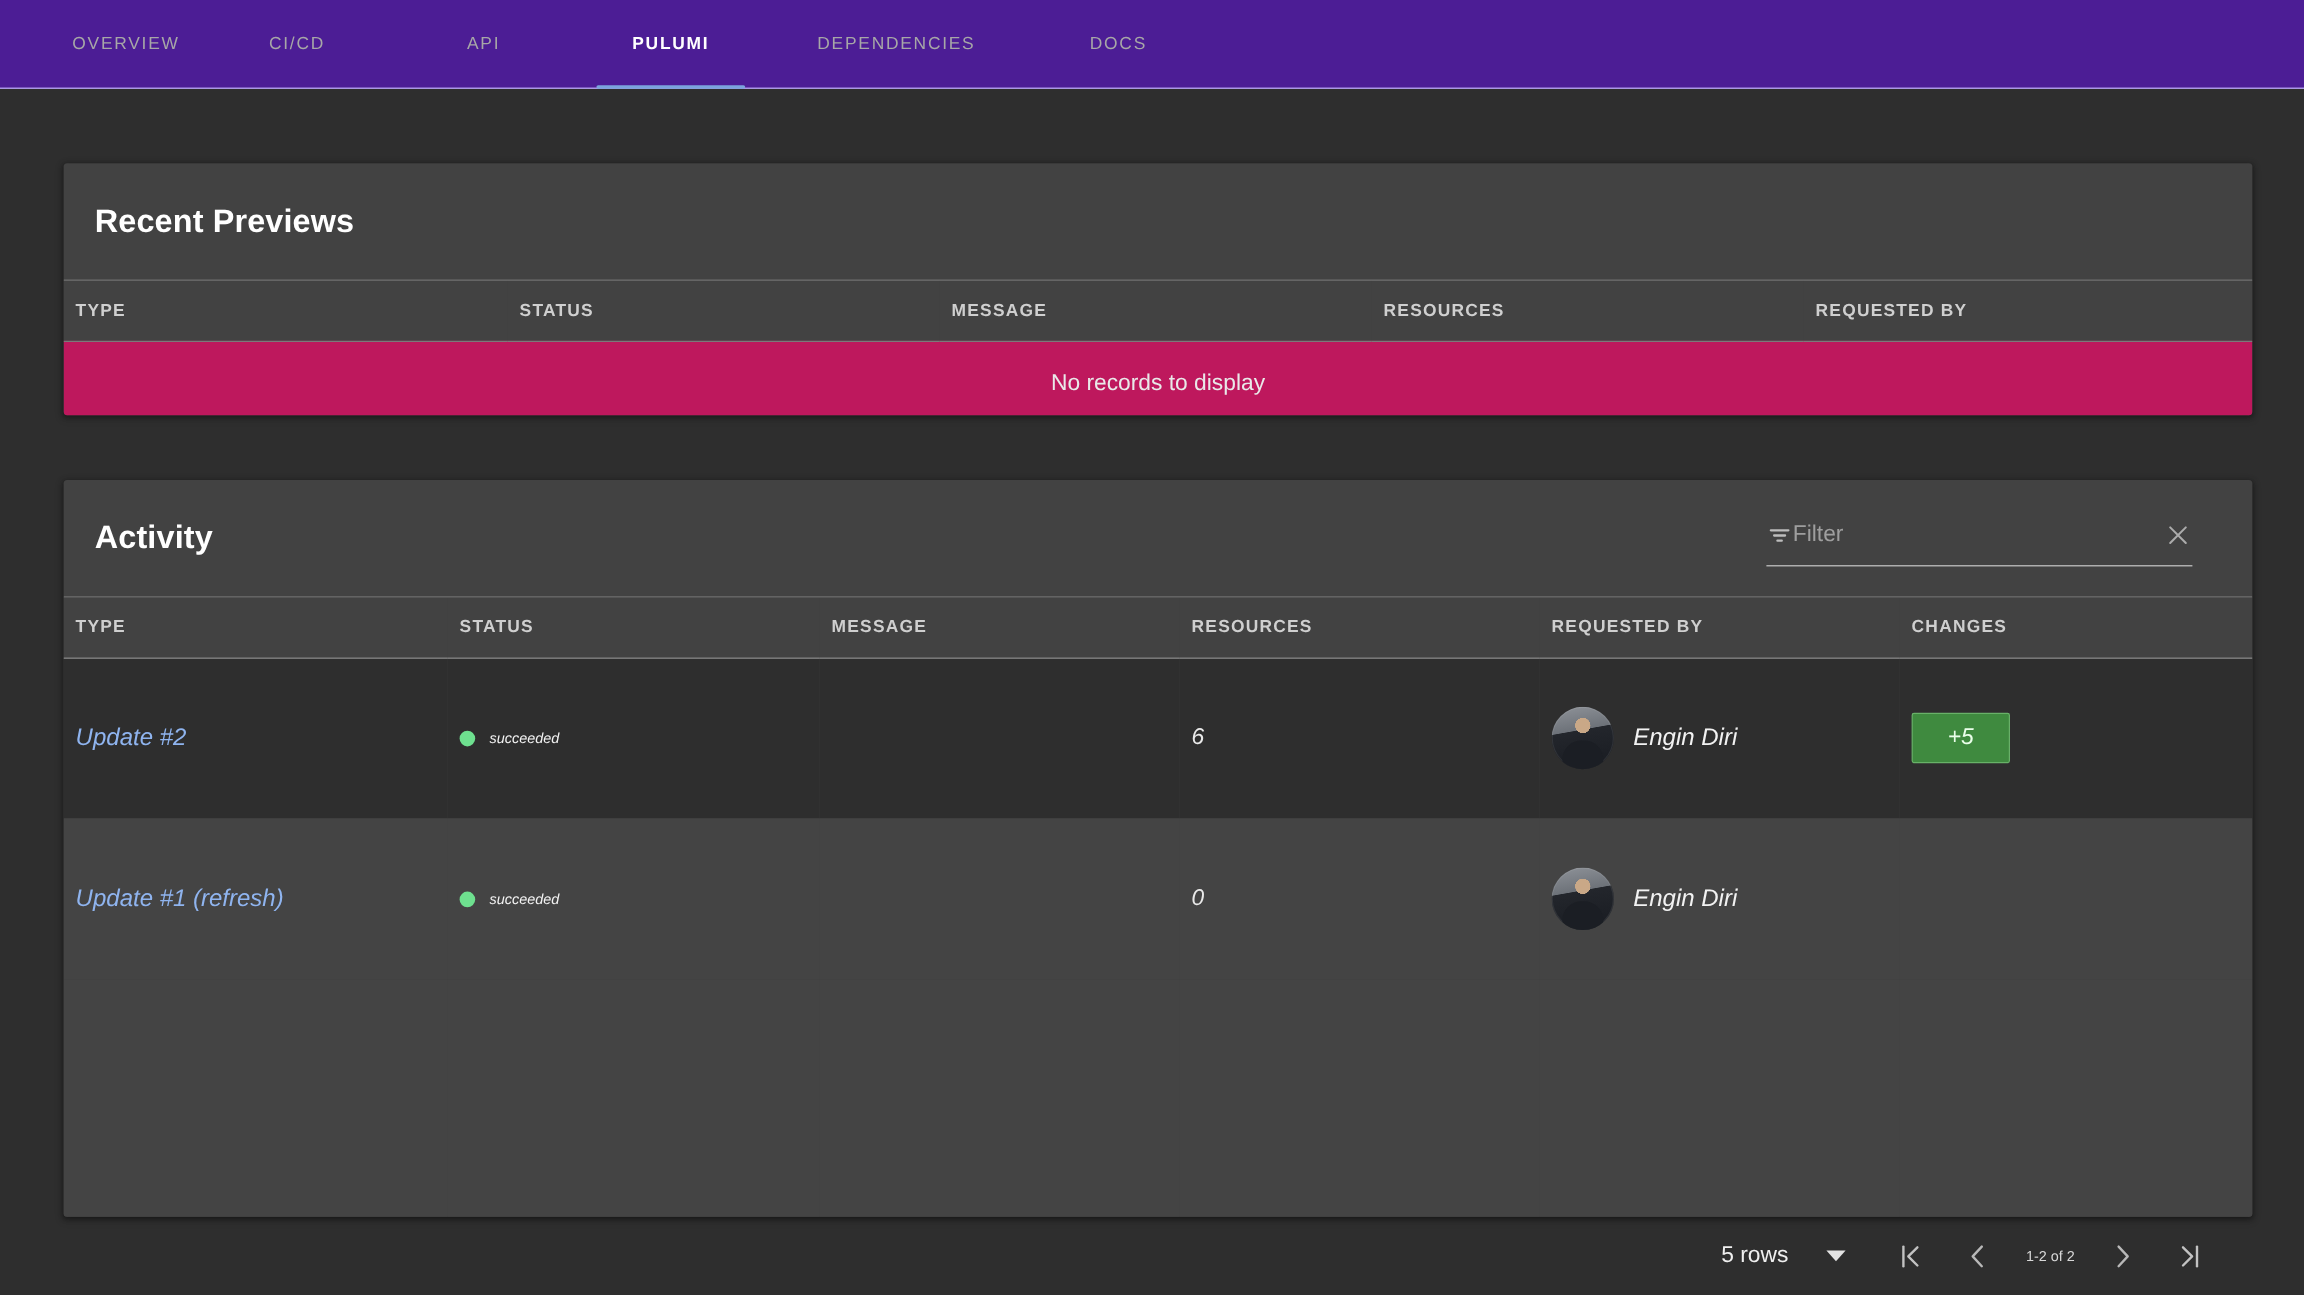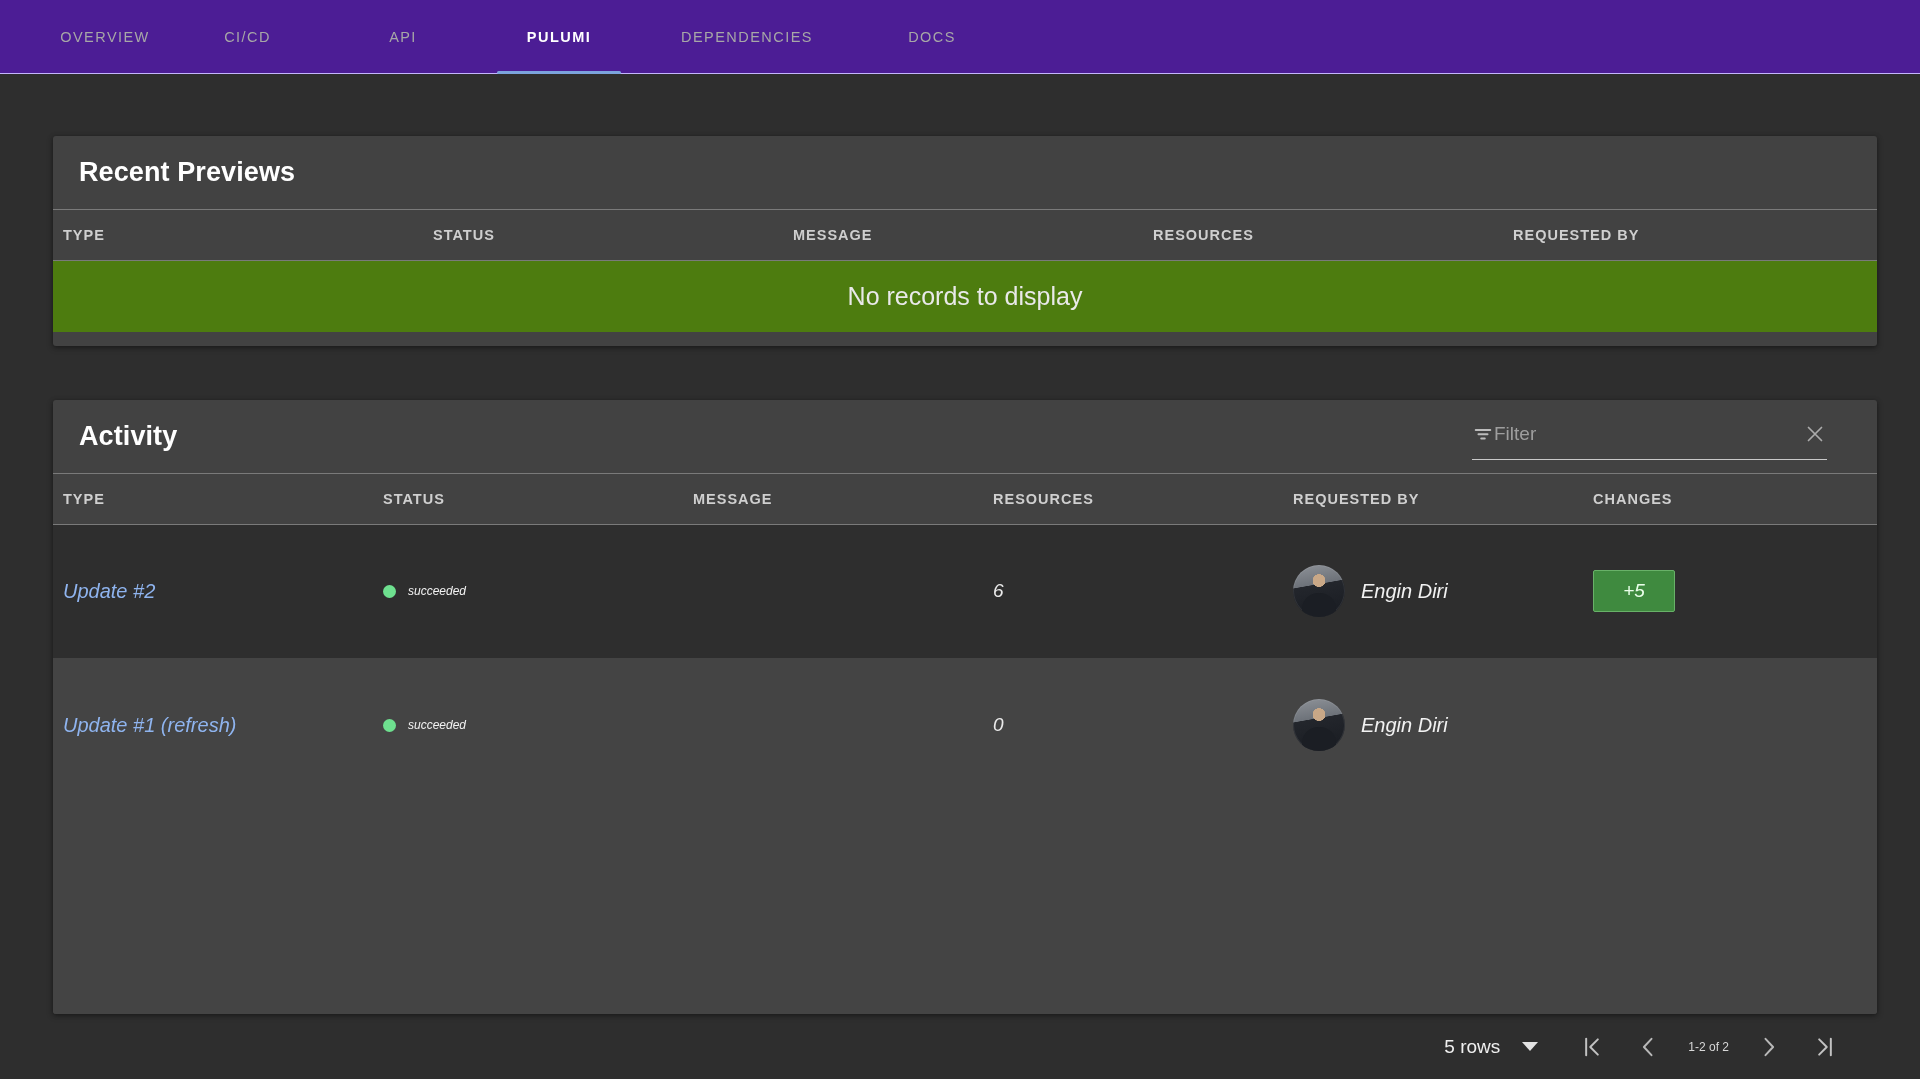--- a/index.html
+++ b/index.html
@@ -56,21 +56,21 @@
     width: 1824px;
     background: #424242;
     border-radius: 3px;
     box-shadow: 0 1px 4px rgba(0,0,0,0.35), 0 2px 7px rgba(0,0,0,0.22);
     overflow: hidden;
   }
   #previews-card { top: 136px; height: 210px; }
   #activity-card { top: 400px; height: 614px; }
 
   .card-header {
-    height: 74px;
+    height: 98px;
     display: flex;
     align-items: center;
     justify-content: space-between;
     padding: 0 26px 0 26px;
     border-bottom: 1px solid #7a7a7a;
   }
   .card-title {
     font-size: 27px;
     font-weight: 700;
     color: #ffffff;
@@ -120,22 +120,22 @@
     font-size: 19px;
     color: #e9e9e9;
     padding: 0 10px;
     vertical-align: middle;
   }
 
   .empty-row td {
     height: 72px;
     text-align: center;
     color: #e9e9e9;
-    font-size: 25px;
-    background: #4d7c0f;
+    font-size: 19px;
+    background: #be185d;
   }
 
   .row { height: 134px; }
   .row.striped td { background: #2e2e2e; }
   .row td { background: #444444; font-style: italic; }
 
   .link {
     color: #8fb4ef;
     font-size: 20px;
     text-decoration: none;
@@ -186,21 +186,21 @@
   .pagination {
     position: absolute;
     left: 53px; width: 1824px;
     top: 1014px; height: 65px;
     display: flex; align-items: center; justify-content: flex-end;
     gap: 0;
     color: #d8d8d8;
     padding-right: 24px;
   }
   .rows-select {
-    display: flex; align-items: center; gap: 22px;
+    display: flex; align-items: center; gap: 32px;
     font-size: 19px; color: #efefef;
     cursor: pointer; user-select: none;
     margin-right: 26px;
   }
   .caret {
     width: 0; height: 0;
     border-left: 8px solid transparent;
     border-right: 8px solid transparent;
     border-top: 9px solid #e3e3e3;
   }

